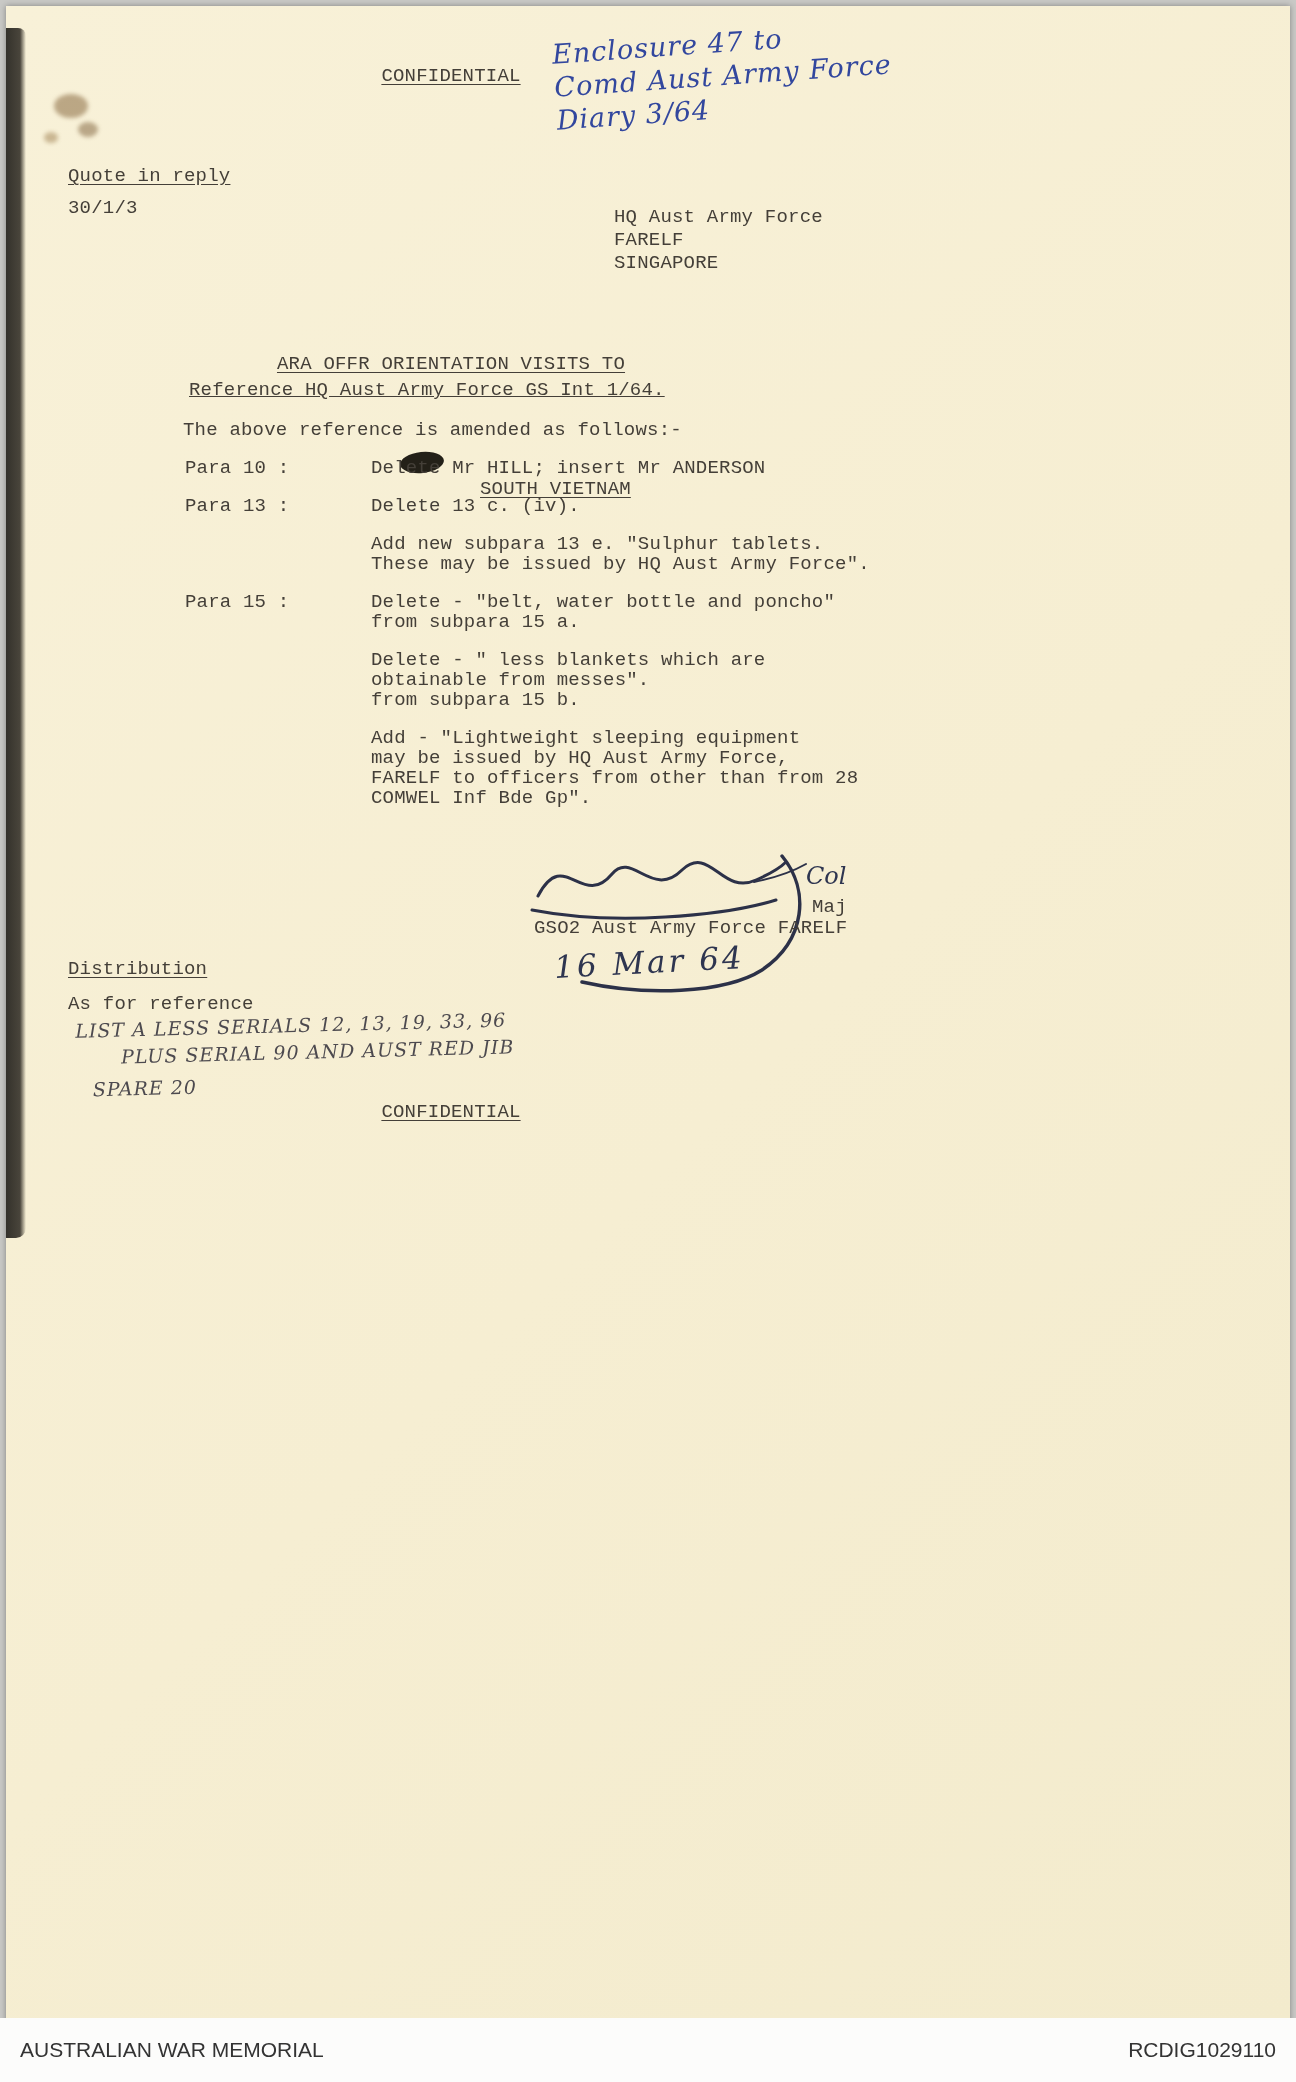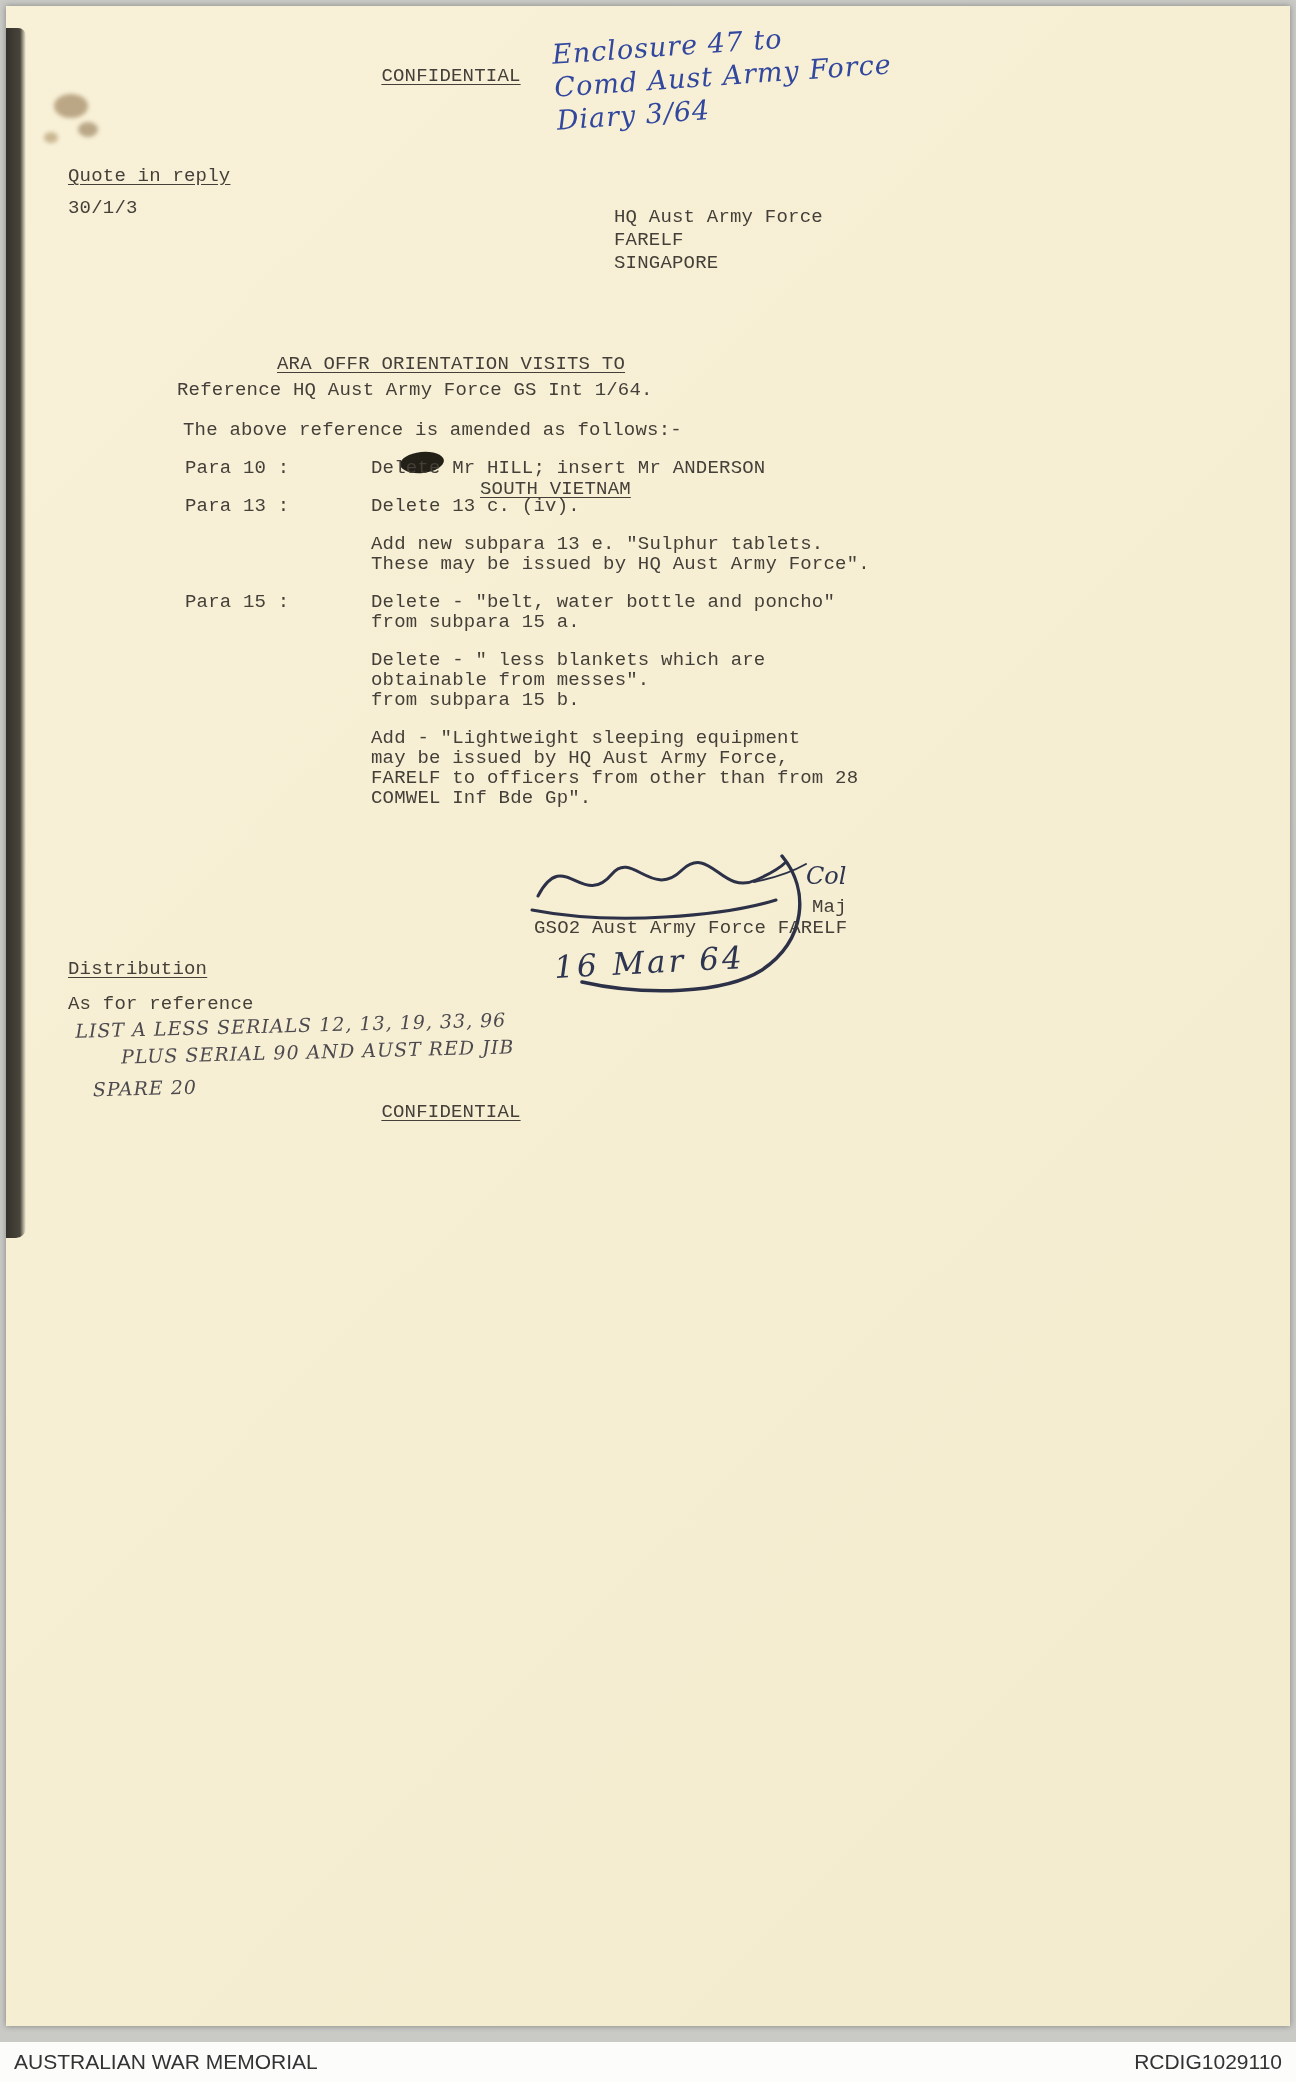--- a/index.html
+++ b/index.html
@@ -36,21 +36,21 @@
   .org{top:103px;}
   .quote-label{position:absolute;left:62px;top:160px;}
   .quote-ref{position:absolute;left:62px;top:192px;}
   .address{position:absolute;left:608px;top:200px;line-height:23px;}
 
   .subject{top:296px;line-height:25px;}
   .subject .l2wrap{position:relative;display:inline-block;}
   .smudge{position:absolute;left:36px;top:0px;width:44px;height:21px;background:#17140e;
           border-radius:50%;transform:rotate(-6deg);opacity:.95;}
 
-  .reference{position:absolute;left:171px;top:374px;}
+  .reference{position:absolute;left:183px;top:374px;text-decoration:underline;}
   .intro{position:absolute;left:177px;top:414px;}
 
   
   .amendments{position:absolute;left:179px;top:452px;width:780px;}
   .amend-row{display:flex;margin-bottom:18px;}
   .amend-label{width:186px;flex:0 0 186px;}
   .amend-body{flex:1;}
 
   
   .sig-svg{position:absolute;left:518px;top:832px;}
@@ -59,23 +59,23 @@
   .sig-role{position:absolute;left:528px;top:912px;text-align:center;}
   .sig-date{position:absolute;left:548px;top:938px;color:#2e3550;font-size:31px;
             transform:rotate(-3deg);letter-spacing:3px;}
 
   
   .dist-heading{position:absolute;left:62px;top:953px;}
   .dist-text{position:absolute;left:62px;top:988px;}
   .conf-bottom{top:1096px;}
 
   
-  .footer{position:absolute;left:0;bottom:0;width:100%;height:40px;background:#fcfcfb;
+  .footer{position:absolute;left:0;bottom:0;width:100%;height:64px;background:#fcfcfb;
           display:flex;justify-content:space-between;align-items:center;box-sizing:border-box;
-          padding:0 14px;font-family:"Liberation Sans","DejaVu Sans",sans-serif;
+          padding:0 20px;font-family:"Liberation Sans","DejaVu Sans",sans-serif;
           font-size:21px;color:#333;}
 </style>
 </head>
 <body>
 
 <div class="stage">
   <div class="paper">
 
     <div class="edge-strip"></div>
     <div class="stain stain1"></div>

